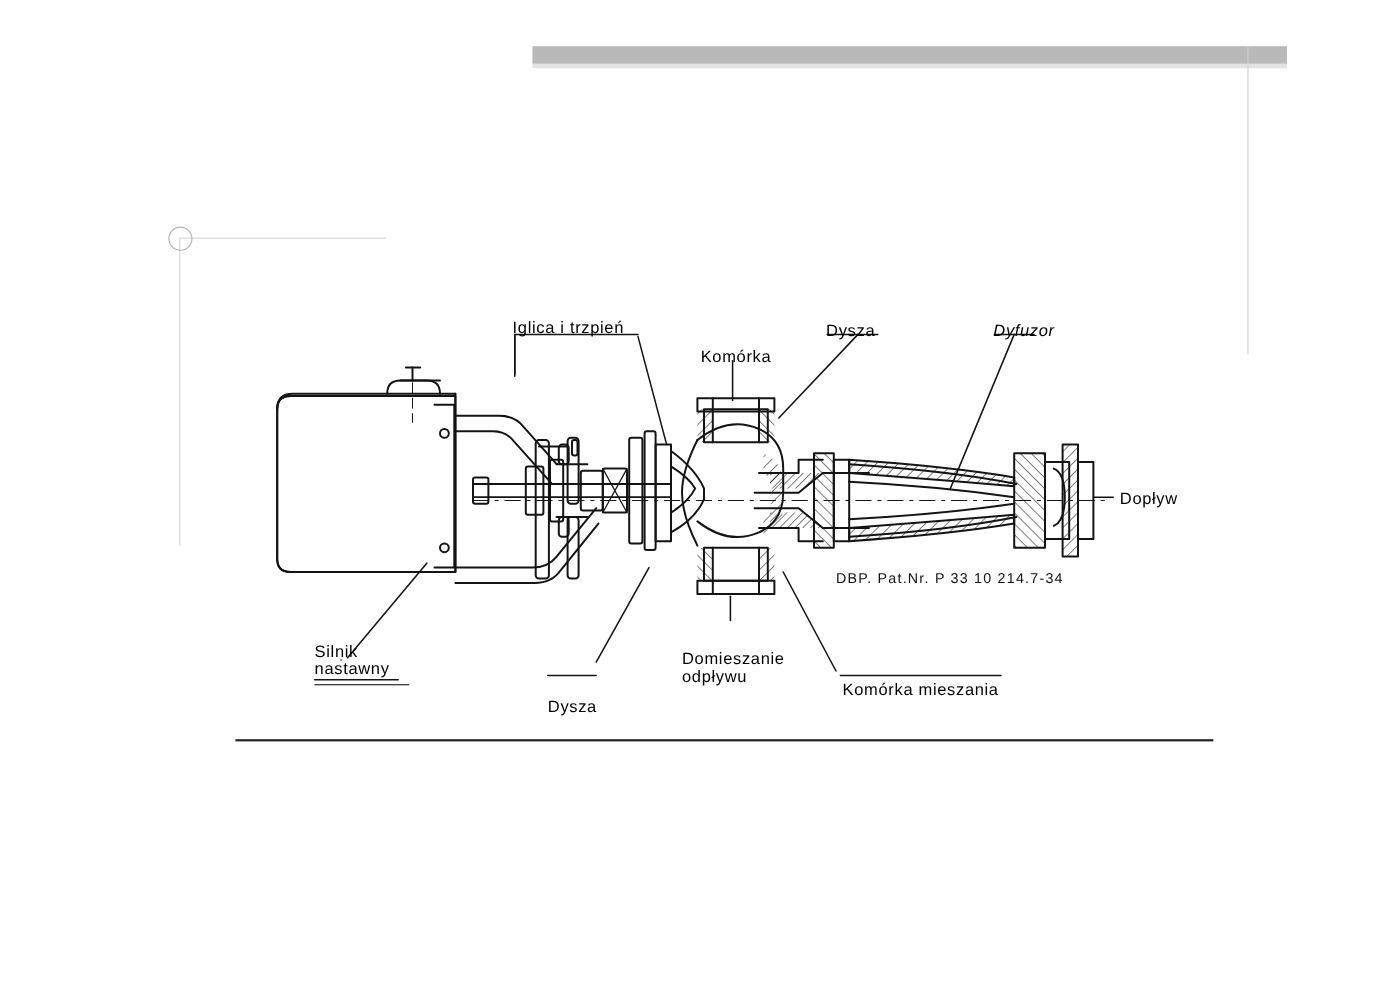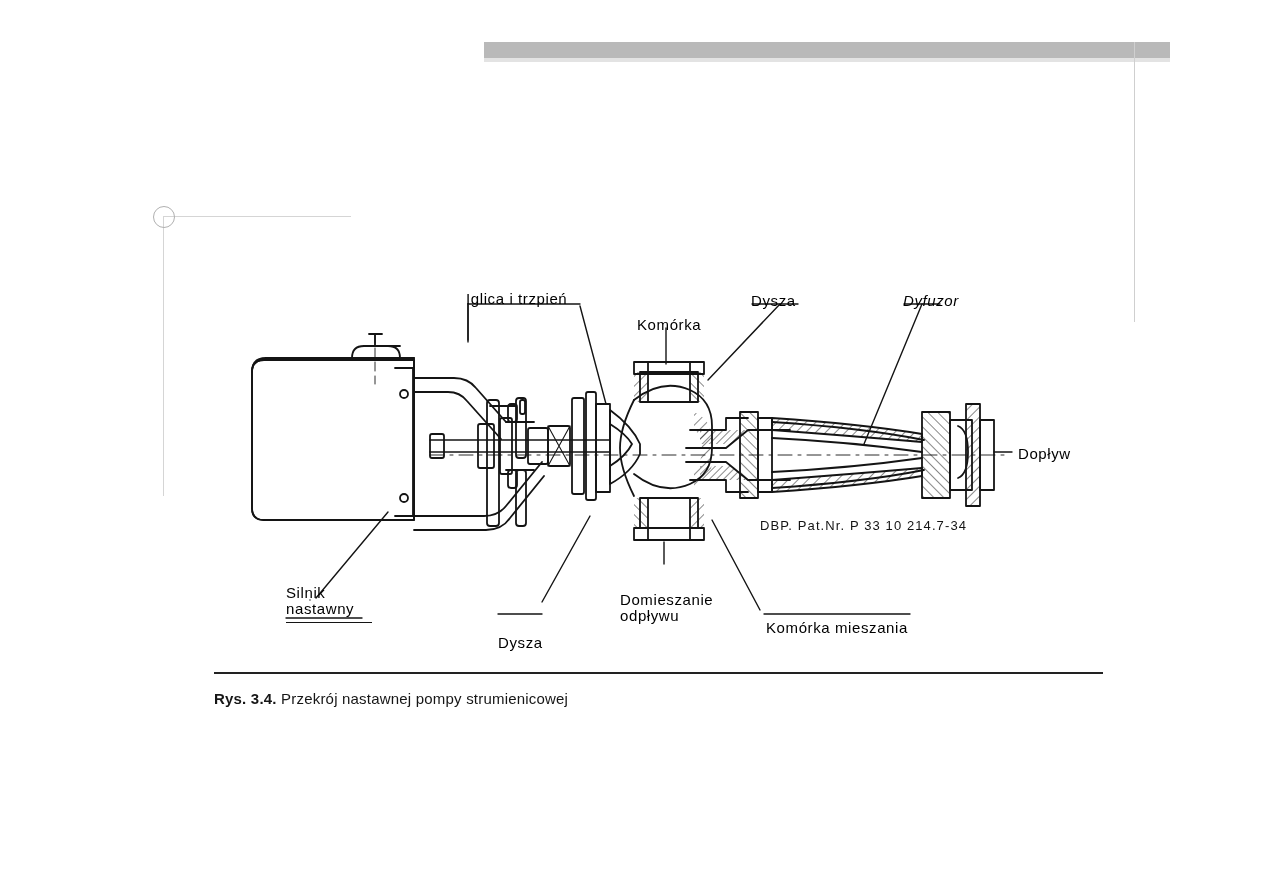--- a/index.html
+++ b/index.html
@@ -296,18 +296,14 @@
   <div class="lbl" style="left:498px; top:607px;margin-top:27px;">Dysza</div>
 
   <div class="lbl two-line" style="left:620px; top:568px; width:110px;margin-top:24px;"><span style="white-space:pre-line;">Domieszanie
 odpływu</span></div>
 
   <div class="lbl" style="left:766px; top:607px;margin-top:12px;">Komórka mieszania</div>
 
   <div class="patent" style="left:760px; top:518px;text-align:center;">DBP. Pat.Nr. P 33 10 214.7-34</div>
 
   <div class="caption-rule"></div>
-  <div class="caption">
-    <span class="fig-num">Rys. 3.4.</span>
-    <span>Przekrój nastawnej pompy strumienicowej</span>
-  </div>
 
 </div>
 
 </body></html>

